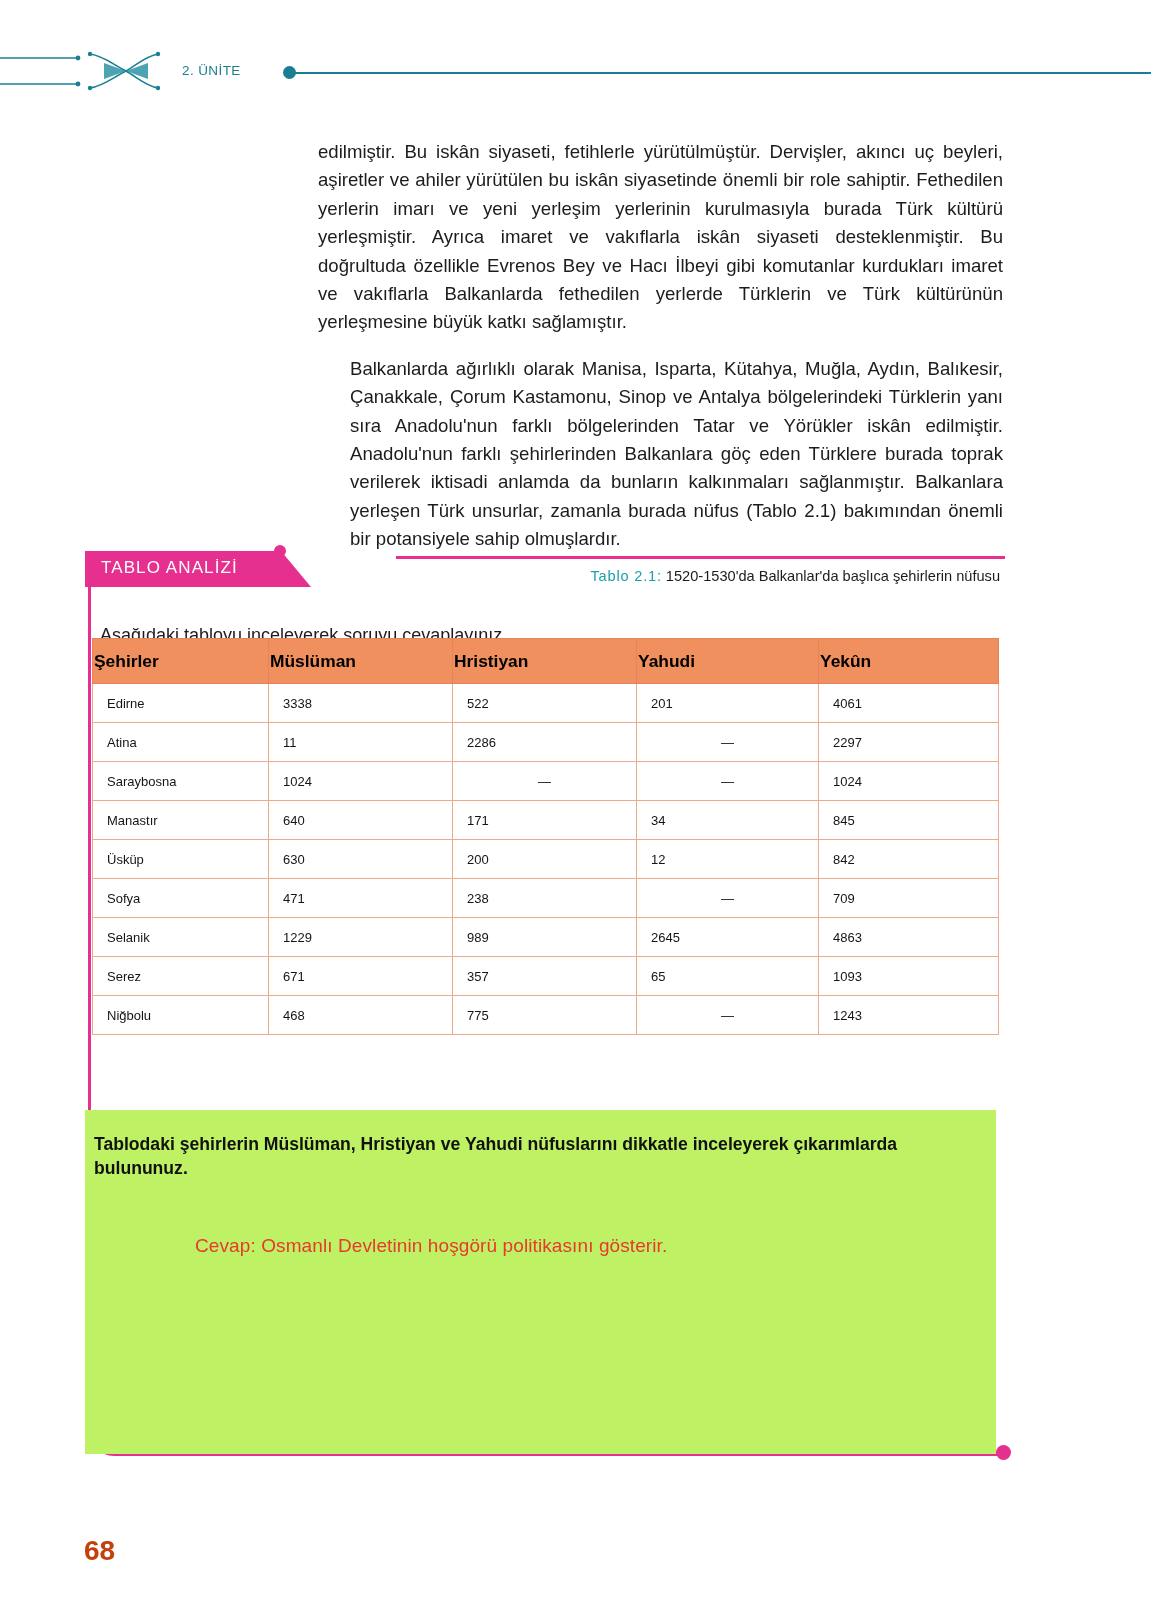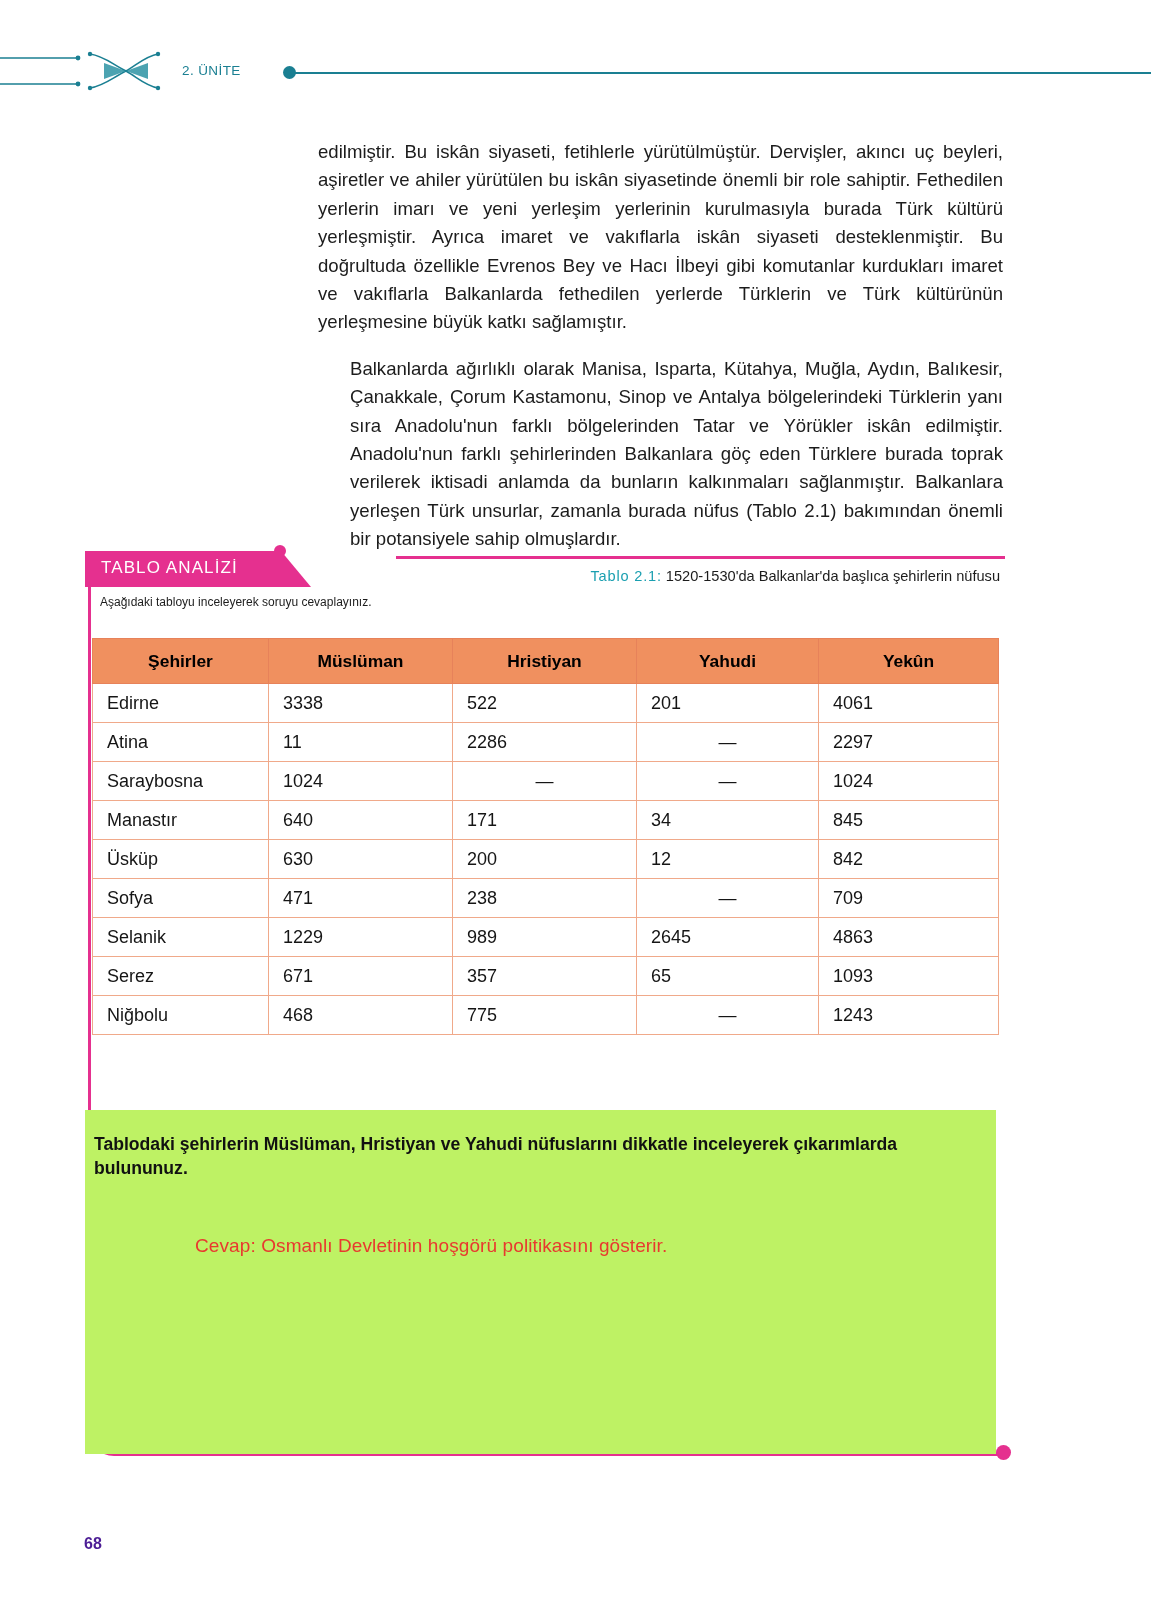--- a/index.html
+++ b/index.html
@@ -142,48 +142,48 @@
     margin-top: 20px;
   }
   .table-caption .cap-key {
     color: #1a9fb0;
     letter-spacing: .8px;
   }
 
   .instruction {
     position: absolute;
     left: 100px;
-    top: 595px;
-    font-size: 12px;
+    top: 625px;
+    font-size: 18px;
     color: #1c1c1c;
   }
 
   
   .tbl-wrap {
     position: absolute;
     left: 92px;
     top: 638px;
     width: 906px;
   }
   table.data {
     border-collapse: collapse;
     width: 906px;
     table-layout: fixed;
   }
   table.data th {
     background: #f0905f;
     color: #000000;
     font-size: 17.4px;
     font-weight: bold;
-    text-align: center;
+    text-align: left;
     height: 42px;
     border: 1px solid #e7825a;
   }
   table.data td {
-    font-size: 18px;
+    font-size: 13px;
     height: 38px;
     padding: 0 0 0 14px;
     border: 1px solid #f0a98a;
     color: #151515;
   }
   table.data td.dash {
     text-align: center;
     padding-left: 0;
   }
   table.data col.c0 { width: 176px; }
@@ -218,23 +218,23 @@
     font-size: 19px;
     color: #e8392f;
     letter-spacing: .1px;
   }
 
   
   .page-no {
     position: absolute;
     left: 84px;
     top: 1535px;
-    font-size: 16px;
+    font-size: 28px;
     font-weight: bold;
-    color: #4c1d95;
+    color: #c2410c;
   }
 </style>
 </head>
 <body>
 
 <div class="header">
   <div class="deco">
     <svg width="175" height="62" viewBox="0 0 175 62">
       <line x1="0" y1="18" x2="78" y2="18" stroke="#1a7f92" stroke-width="1.6"></line>
       <line x1="0" y1="44" x2="78" y2="44" stroke="#1a7f92" stroke-width="1.6"></line>

